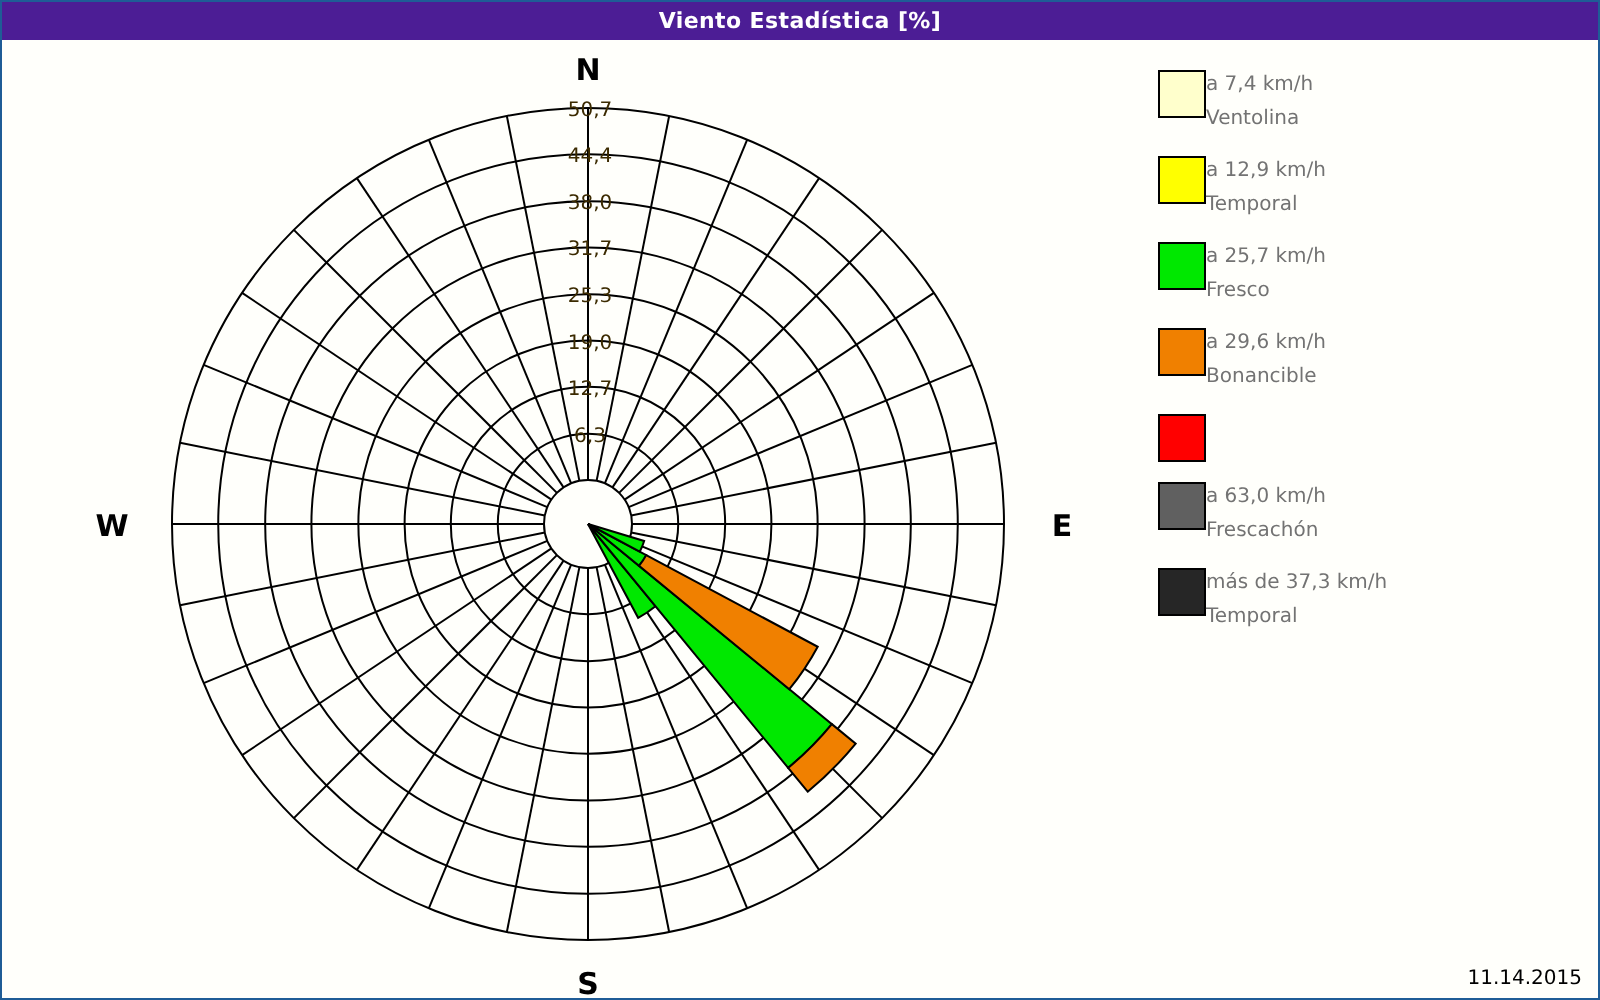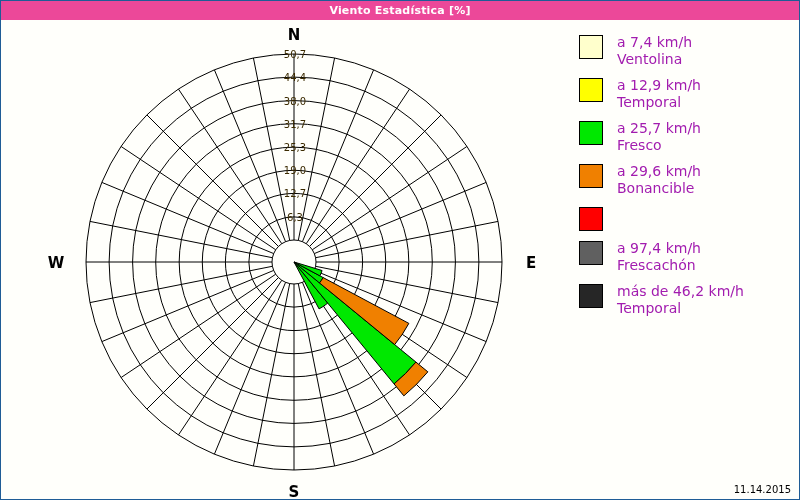--- a/index.html
+++ b/index.html
@@ -19,21 +19,21 @@
     height: 500px;
     box-sizing: border-box;
     border: 1px solid #1f5c96;
     background: #fffffb;
   }
   #titlebar {
     position: absolute;
     left: 0; top: 0;
     width: 798px;
     height: 19px;
-    background: #ec4899;
+    background: #4c1d95;
     color: #ffffff;
     font-size: 11px;
     font-weight: bold;
     display: flex;
     align-items: center;
     justify-content: center;
     letter-spacing: 0.2px;
   }
   #plotarea {
     position: absolute;
@@ -55,23 +55,22 @@
   }
   .swatch {
     width: 24px;
     height: 24px;
     border: 1px solid #000000;
     box-sizing: border-box;
     flex: 0 0 auto;
     margin-top: 1px;
   }
   .legend-text {
-    margin-left: 14px;
-    font-size: 14px;
-    color: #a21caf;
+    font-size: 10px;
+    color: #737373;
     line-height: 17px;
     white-space: nowrap;
   }
   .legend-line { display: block; }
   #datestamp {
     position: absolute;
     right: 8px;
     bottom: 4px;
     font-size: 10px;
     color: #000000;
@@ -200,28 +199,28 @@
           <span class="legend-line">a 29,6 km/h</span>
           <span class="legend-line">Bonancible</span>
         </div>
       </div>
       <div class="legend-row">
         <div class="swatch" style="background: rgb(255, 0, 0);"></div>
       </div>
       <div class="legend-row">
         <div class="swatch" style="background: rgb(96, 96, 96);"></div>
         <div class="legend-text">
-          <span class="legend-line">a 97,4 km/h</span>
+          <span class="legend-line">a 63,0 km/h</span>
           <span class="legend-line">Frescachón</span>
         </div>
       </div>
       <div class="legend-row">
         <div class="swatch" style="background: rgb(38, 38, 38);"></div>
         <div class="legend-text">
-          <span class="legend-line">más de 46,2 km/h</span>
+          <span class="legend-line">más de 37,3 km/h</span>
           <span class="legend-line">Temporal</span>
         </div>
       </div>
     </div>
 
   <div id="datestamp">11.14.2015</div>
 
 </div>
 
 </body></html>

